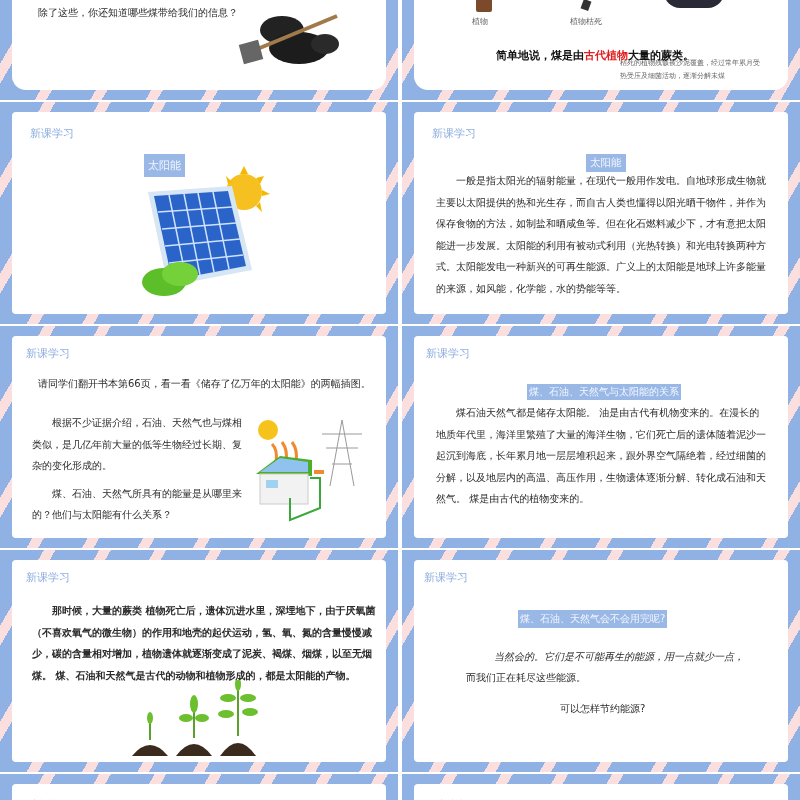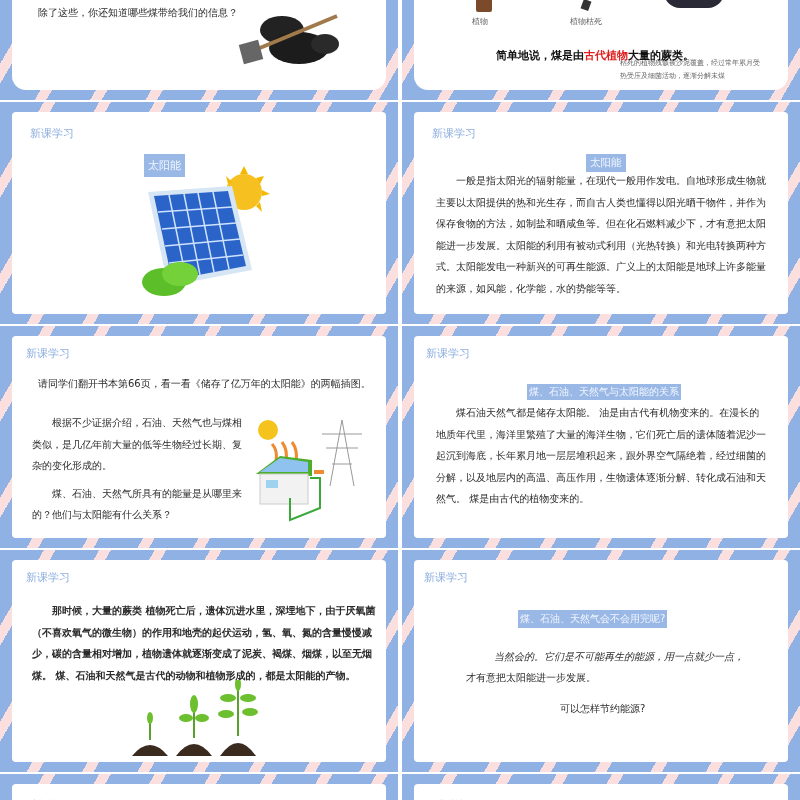--- a/index.html
+++ b/index.html
@@ -167,21 +167,21 @@
       </svg>
     </div>
   </div>
 </div>
 
 <div class="slide" style="left:402px;top:550px;height:222px;">
   <div class="card">
     <div class="hdr" style="left:10px;top:10px;">新课学习</div>
     <div class="ptitle" style="left:104px;top:50px;font-size:10px;padding:2px 2px;">煤、石油、天然气会不会用完呢?</div>
     <div class="txt" style="left:70px;top:86px;white-space:nowrap;text-indent:1em;font-style:italic;">当然会的。它们是不可能再生的能源，用一点就少一点，</div>
-    <div class="txt" style="left:52px;top:107px;white-space:nowrap;">才有意把太阳能进一步发展。</div>
+    <div class="txt" style="left:52px;top:107px;white-space:nowrap;">而我们正在耗尽这些能源。</div>
     <div class="txt" style="left:146px;top:138px;white-space:nowrap;">可以怎样节约能源?</div>
   </div>
 </div>
 
 <div class="slide" style="left:0;top:774px;height:40px;">
   <div class="card" style="bottom:-20px;">
     <div class="hdr" style="left:20px;top:14px;font-size:9px;">新课学习</div>
   </div>
 </div>
 <div class="slide" style="left:402px;top:774px;height:40px;">

